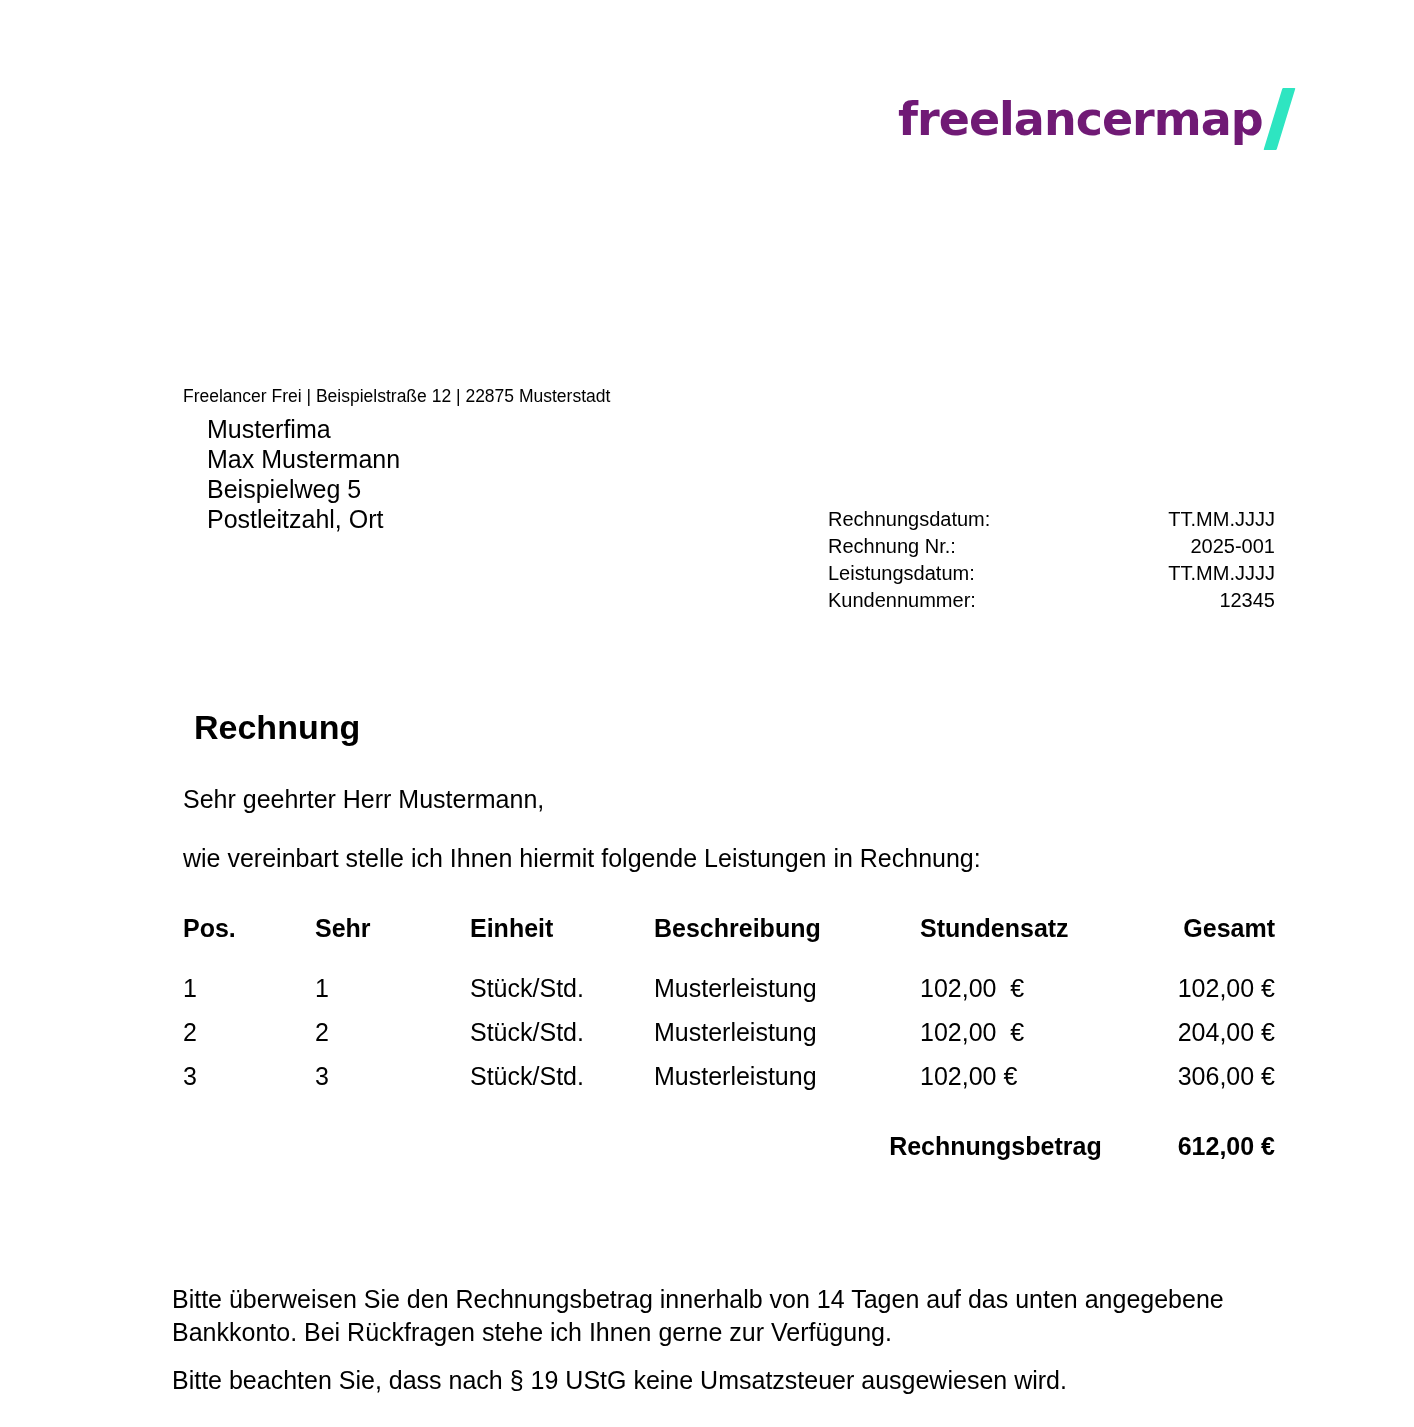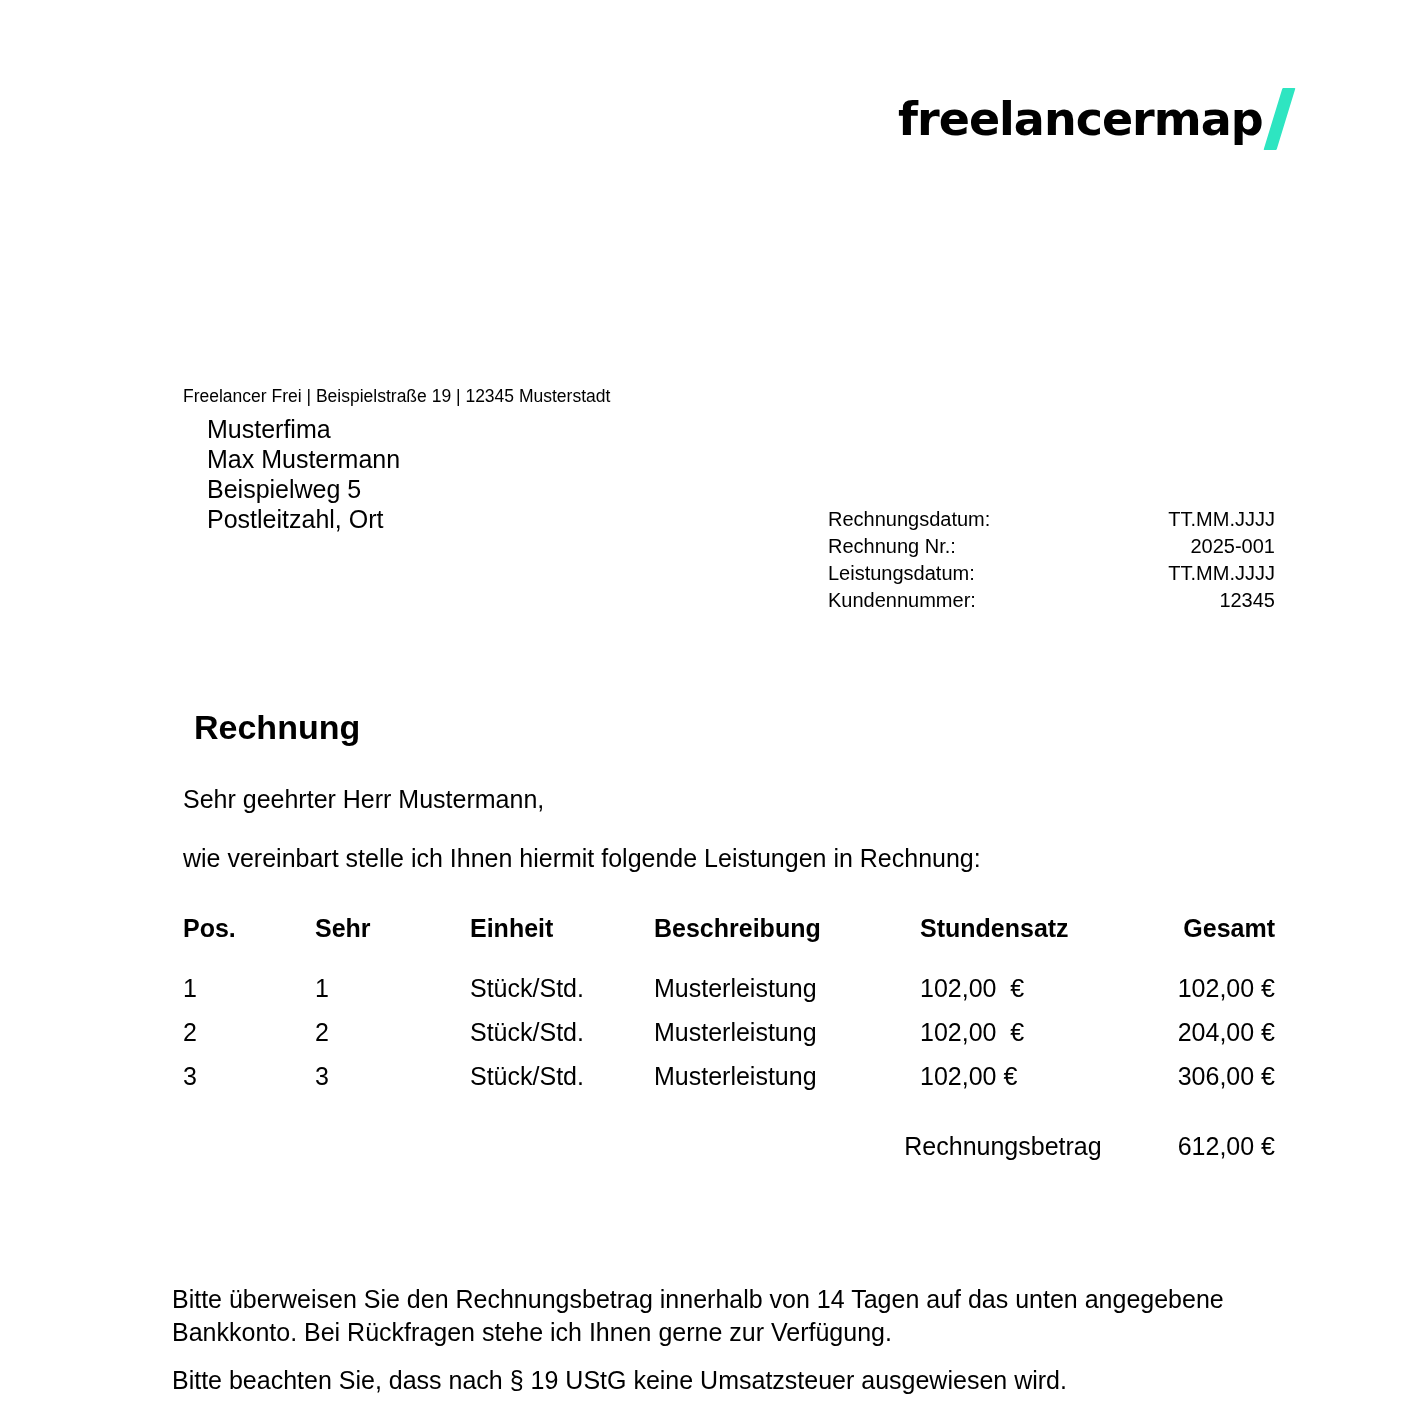--- a/index.html
+++ b/index.html
@@ -12,21 +12,21 @@
     color: #000000;
     overflow: hidden;
   }
 
   
   .logo { position: absolute; top: 88px; left: 898px; display: flex; align-items: center; }
   .logo-text {
     font-family: "DejaVu Sans", sans-serif;
     font-weight: bold;
     font-size: 46px;
-    color: #000000;
+    color: #701a75;
     letter-spacing: -1px;
     line-height: 1;
   }
   .logo-slash {
     width: 13px; height: 62px;
     background: #2ee5c1;
     transform: skewX(-17deg);
     margin-left: 10px;
     border-radius: 1px;
   }
@@ -57,41 +57,41 @@
     white-space: pre; overflow: visible;
   }
   table.items tr.head td { font-weight: bold; height: 60px; }
   table.items tr.row td { height: 44px; }
   table.items td.right { text-align: right; }
 
   
   .total {
     position: absolute; left: 183px; top: 1131px; width: 1092px;
     display: flex; justify-content: flex-end;
-    font-size: 25px; font-weight: normal; line-height: 30px;
+    font-size: 25px; font-weight: bold; line-height: 30px;
   }
   .total-label { margin-right: 76px; }
 
   
   .footer { position: absolute; left: 168px; top: 1279px; width: 1118px; font-size: 25px; line-height: 33px; }
   .footer p { margin: 4px; }
   .footer p + p { margin-top: 15px; }
 </style>
 </head>
 <body>
 
 <div class="page">
 
   <div class="logo">
     <span class="logo-text">freelancermap</span>
     <span class="logo-slash"></span>
   </div>
 
   <div class="recipient">
-    <div class="sender-line">Freelancer Frei | Beispielstraße 19 | 12345 Musterstadt</div>
+    <div class="sender-line">Freelancer Frei | Beispielstraße 12 | 22875 Musterstadt</div>
     <div class="addr-line">Musterfima</div>
     <div class="addr-line">Max Mustermann</div>
     <div class="addr-line">Beispielweg 5</div>
     <div class="addr-line">Postleitzahl, Ort</div>
   </div>
 
   <div class="meta">
     <div class="meta-row">
       <span class="meta-label">Rechnungsdatum:</span>
       <span class="meta-value">TT.MM.JJJJ</span>

